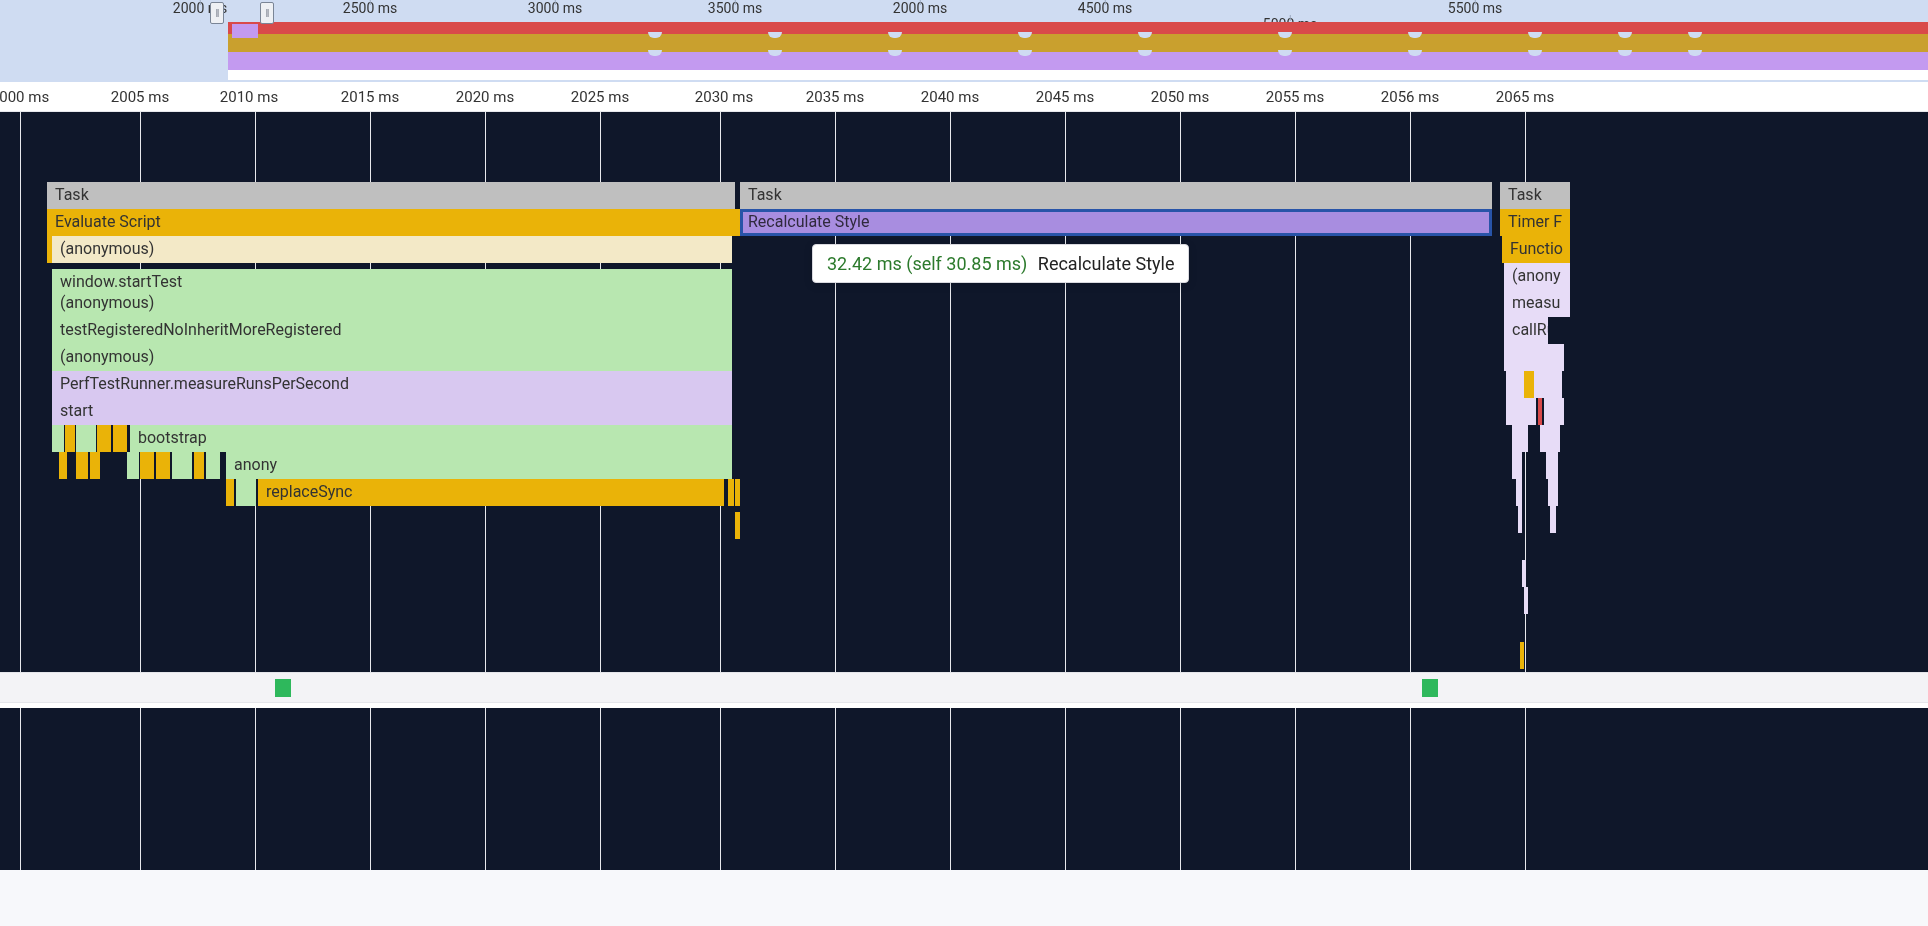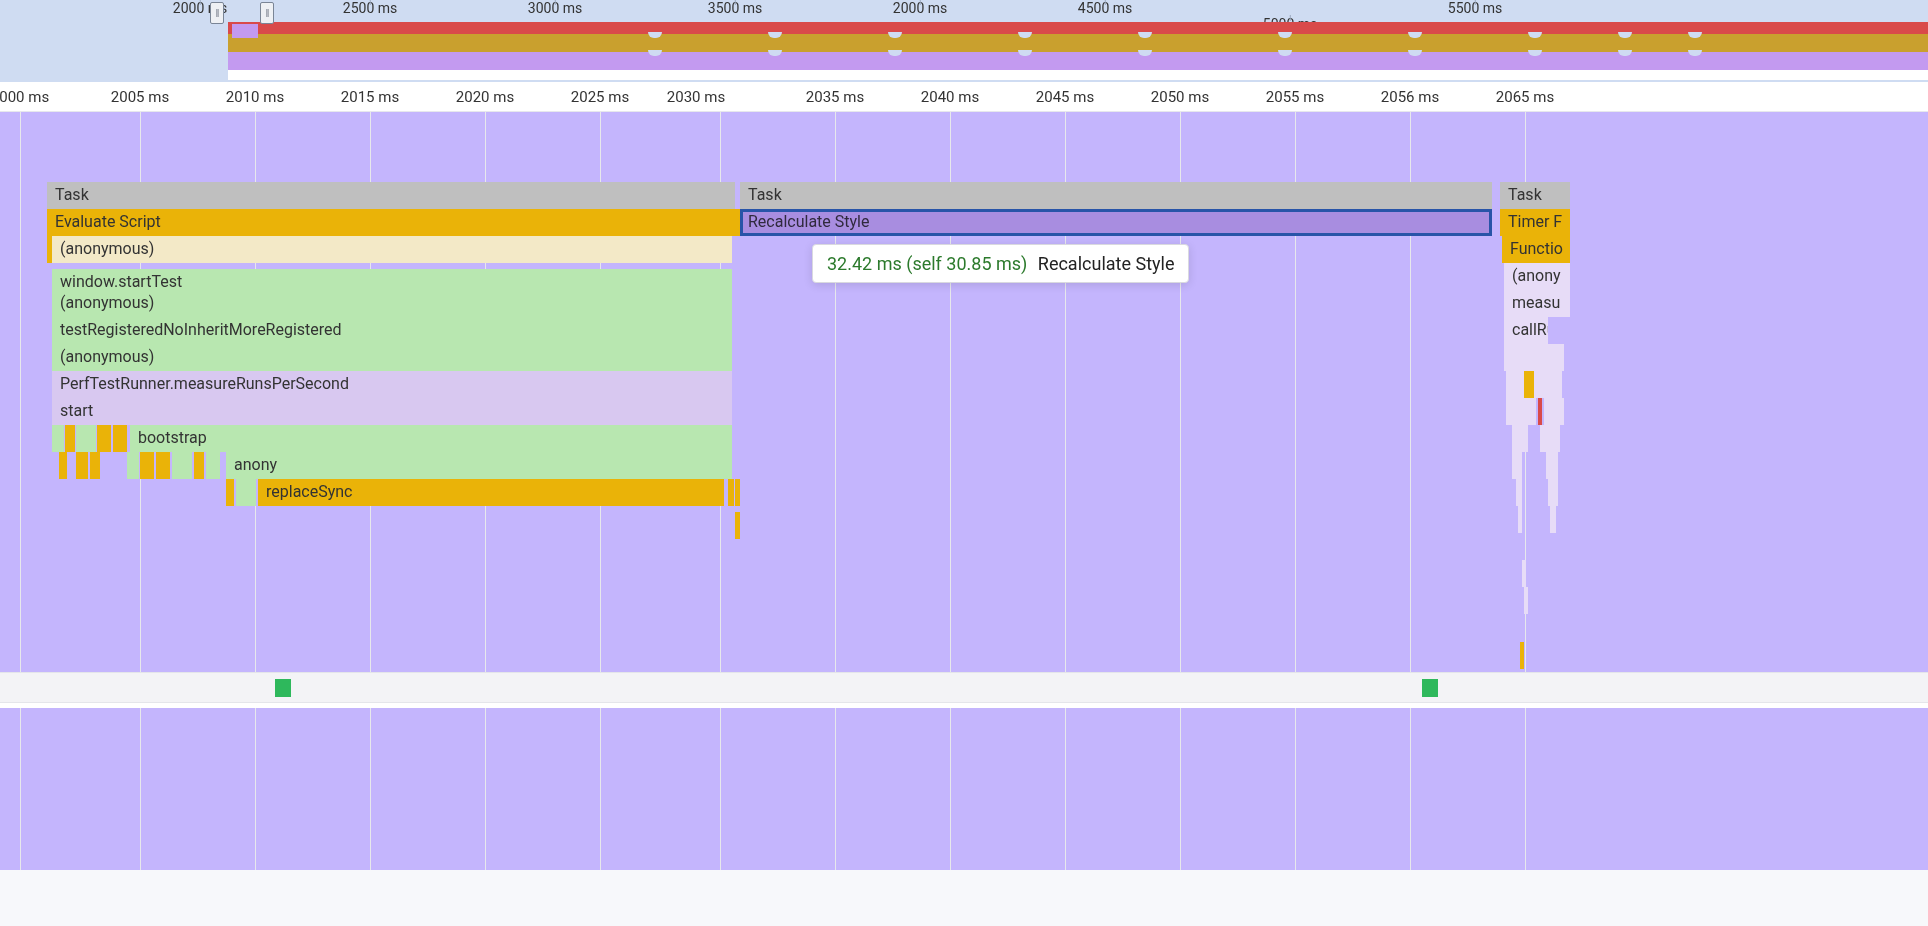--- a/index.html
+++ b/index.html
@@ -88,21 +88,21 @@
     width: 1px;
     background: #e7e8ec;
     z-index: 0;
   }
 
   
   .stage {
     position: relative;
     width: 100%;
     height: 758px;
-    background: #c4b5fd;
+    background: #0f172a;
   }
   .gridlines { position: absolute; inset: 0; pointer-events: none; }
 
   .lane {
     position: absolute;
     height: 27px;
     border-radius: 0;
     overflow: hidden;
     white-space: nowrap;
   }
@@ -213,25 +213,25 @@
       <div class="ov-minichunk" style="left: 232px; width: 18px; top: 24px; height: 14px; background: rgb(234, 179, 8);"></div>
       <div class="ov-minichunk" style="left: 248px; width: 10px; top: 24px; height: 14px; background: rgb(217, 74, 74);"></div>
       <div class="ov-minichunk" style="left: 232px; width: 26px; top: 24px; height: 14px; background: rgb(195, 154, 240);"></div>
     </div>
 </div>
 
 <div class="ruler">
   <div id="ruler-ticks">
       <div class="ruler-tick" style="left: 20px;">2000 ms</div>
       <div class="ruler-tick" style="left: 140px;">2005 ms</div>
-      <div class="ruler-tick" style="left: 255px;">2010 ms</div>
+      <div class="ruler-tick" style="left: 249px;">2010 ms</div>
       <div class="ruler-tick" style="left: 370px;">2015 ms</div>
       <div class="ruler-tick" style="left: 485px;">2020 ms</div>
       <div class="ruler-tick" style="left: 600px;">2025 ms</div>
-      <div class="ruler-tick" style="left: 696px;">2030 ms</div>
+      <div class="ruler-tick" style="left: 724px;">2030 ms</div>
       <div class="ruler-tick" style="left: 835px;">2035 ms</div>
       <div class="ruler-tick" style="left: 950px;">2040 ms</div>
       <div class="ruler-tick" style="left: 1065px;">2045 ms</div>
       <div class="ruler-tick" style="left: 1180px;">2050 ms</div>
       <div class="ruler-tick" style="left: 1295px;">2055 ms</div>
       <div class="ruler-tick" style="left: 1410px;">2056 ms</div>
       <div class="ruler-tick" style="left: 1525px;">2065 ms</div>
     </div>
 </div>
 

